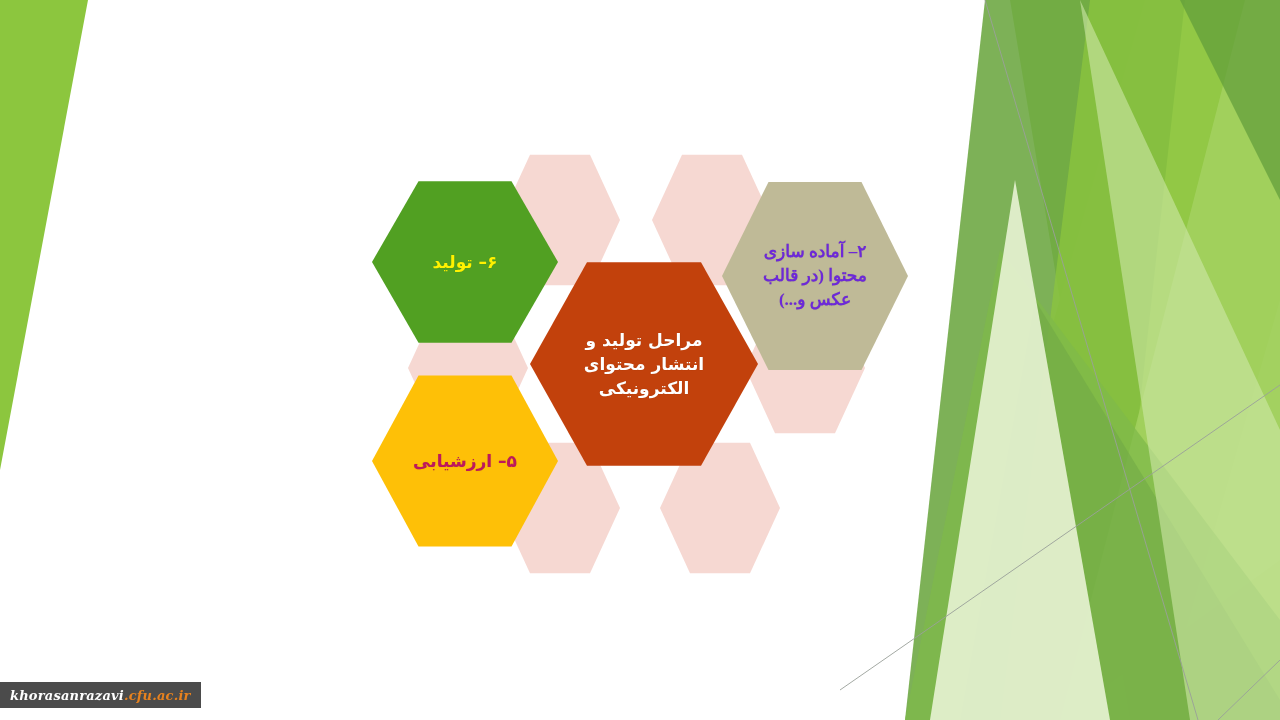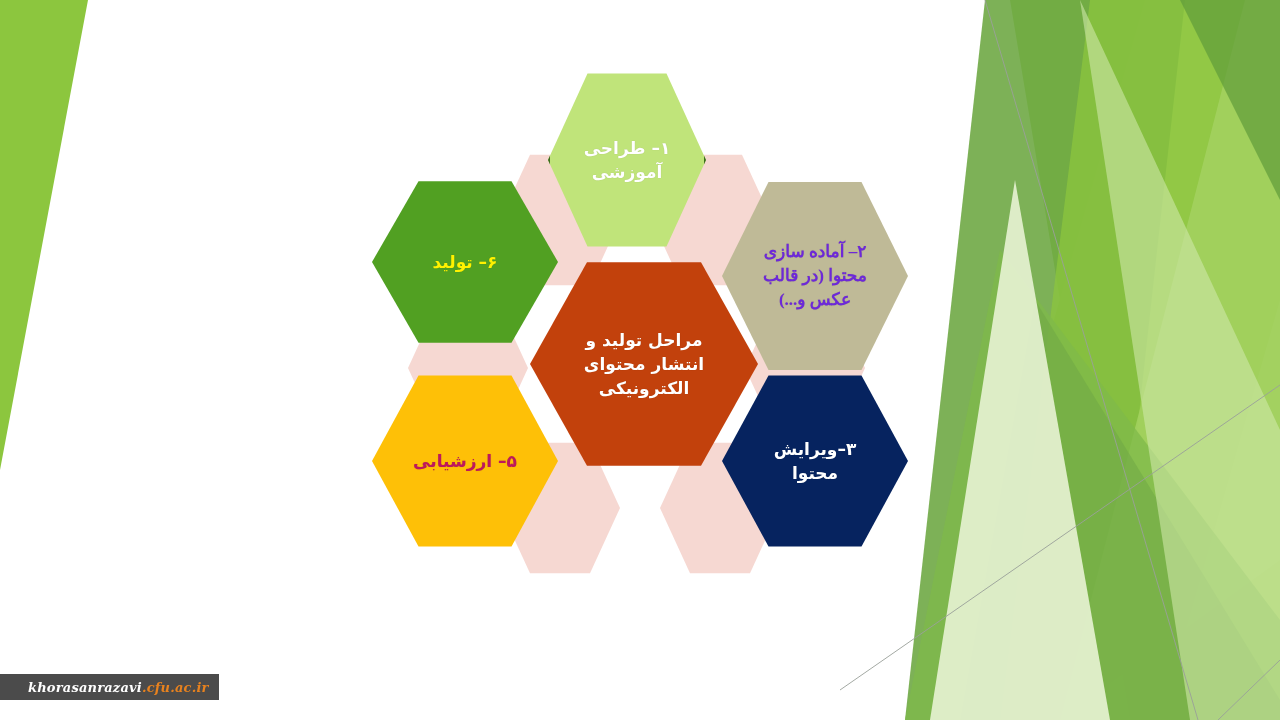--- a/index.html
+++ b/index.html
@@ -33,23 +33,23 @@
     text-shadow:0 0 1px rgba(0,0,0,.18);
   }
 
   
   .conn{ z-index:1; }
   .petal{ z-index:2; }
   .center{ z-index:3; }
 
   
   #watermark{
-    position:absolute;left:0;bottom:20px;
+    position:absolute;left:0;bottom:12px;
     background:#4b4b4b;
-    padding:3px 10px 4px 28px;
+    padding:3px 10px 4px 10px;
     z-index:20;
     direction:ltr;
   }
   #watermark .wm{
     font-family:"DejaVu Serif","Liberation Serif",serif;
     font-style:italic;font-weight:bold;
     font-size:13px;letter-spacing:.2px;
     white-space:nowrap;
   }
   #watermark .wm .a{color:#ffffff;}
@@ -86,36 +86,27 @@
 
   <div id="diagram">
 
     <div class="hex conn" style="left:652px;top:152px;width:120px;height:136px;background:#f6d8d2;"></div>
     <div class="hex conn" style="left:745px;top:300px;width:120px;height:136px;background:#f6d8d2;"></div>
     <div class="hex conn" style="left:660px;top:440px;width:120px;height:136px;background:#f6d8d2;"></div>
     <div class="hex conn" style="left:500px;top:440px;width:120px;height:136px;background:#f6d8d2;"></div>
     <div class="hex conn" style="left:408px;top:300px;width:120px;height:136px;background:#f6d8d2;"></div>
     <div class="hex conn" style="left:500px;top:152px;width:120px;height:136px;background:#f6d8d2;"></div>
 
-    <div class="hex petal" style="left:548px;top:70px;width:158px;height:180px;background:#c0e47a;
-                border:0;box-shadow:inset 0 0 0 2px #3d6b1f;">
-      <div class="txt" style="color:#ffffff;font-size:17px;">۱– طراحی
-آموزشی</div>
-    </div>
 
     <div class="hex petal" style="left:722px;top:178px;width:186px;height:196px;background:#bfba97;">
       <div class="txt" style="color:#6d28d9;font-size:17px;font-family:Liberation Serif, serif;">۲– آماده سازی
 محتوا (در قالب
 عکس و...)</div>
     </div>
 
-    <div class="hex petal" style="left:722px;top:372px;width:186px;height:178px;background:#06235f;">
-      <div class="txt" style="color:#ffffff;font-size:17px;">۳–ویرایش
-محتوا</div>
-    </div>
 
 
     <div class="hex petal" style="left:372px;top:372px;width:186px;height:178px;background:#fec007;">
       <div class="txt" style="color:#be185d;font-size:17px;">۵– ارزشیابی</div>
     </div>
 
     <div class="hex petal" style="left:372px;top:178px;width:186px;height:168px;background:#51a022;text-align:right;">
       <div class="txt" style="color:#fff200;font-size:17px;">۶– تولید</div>
     </div>
 

